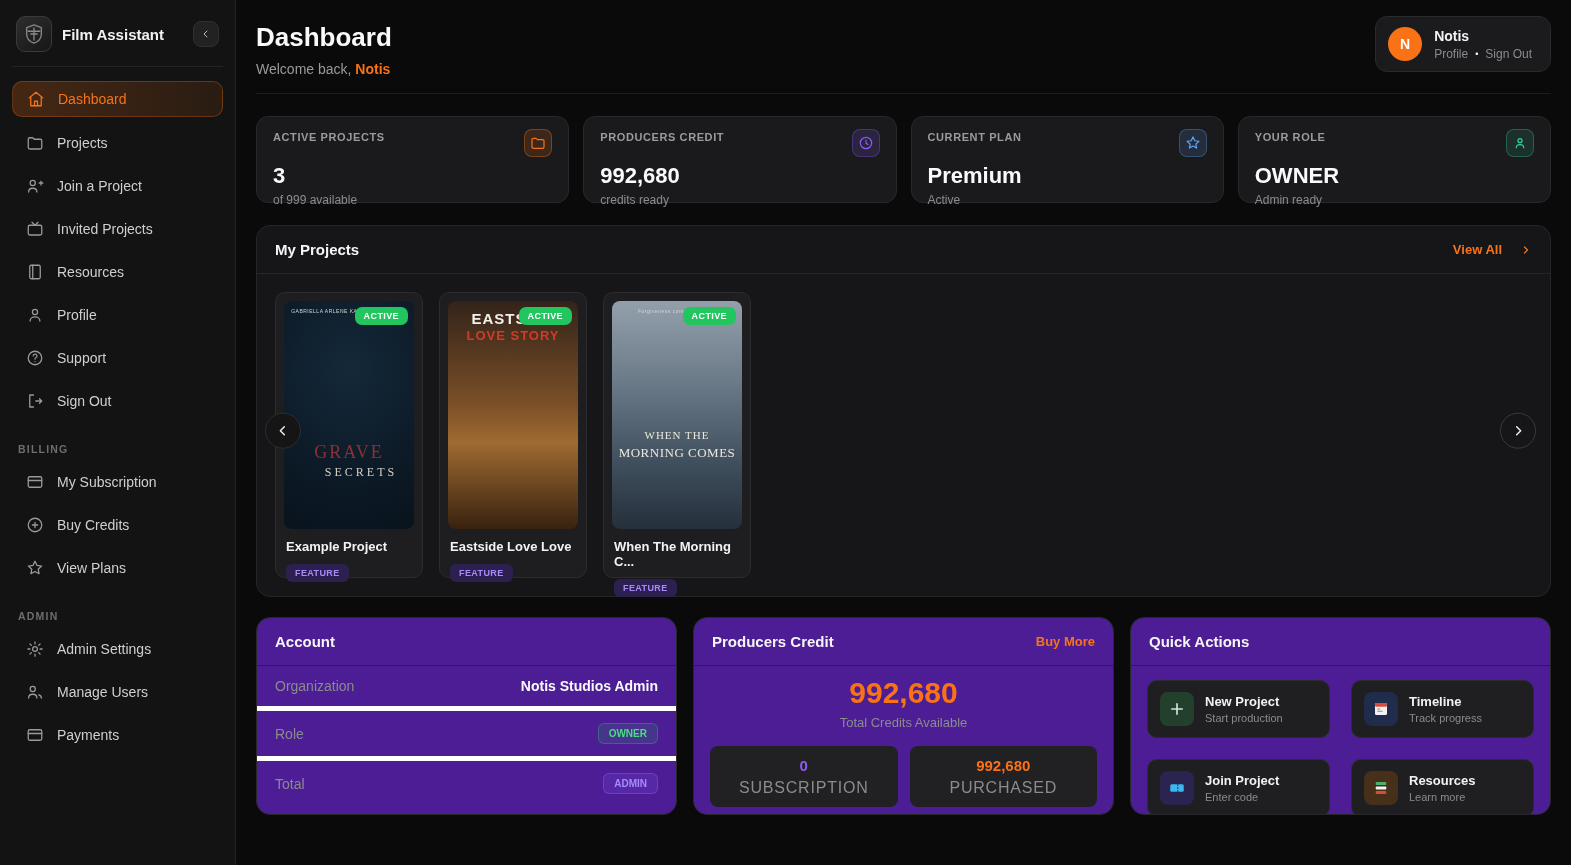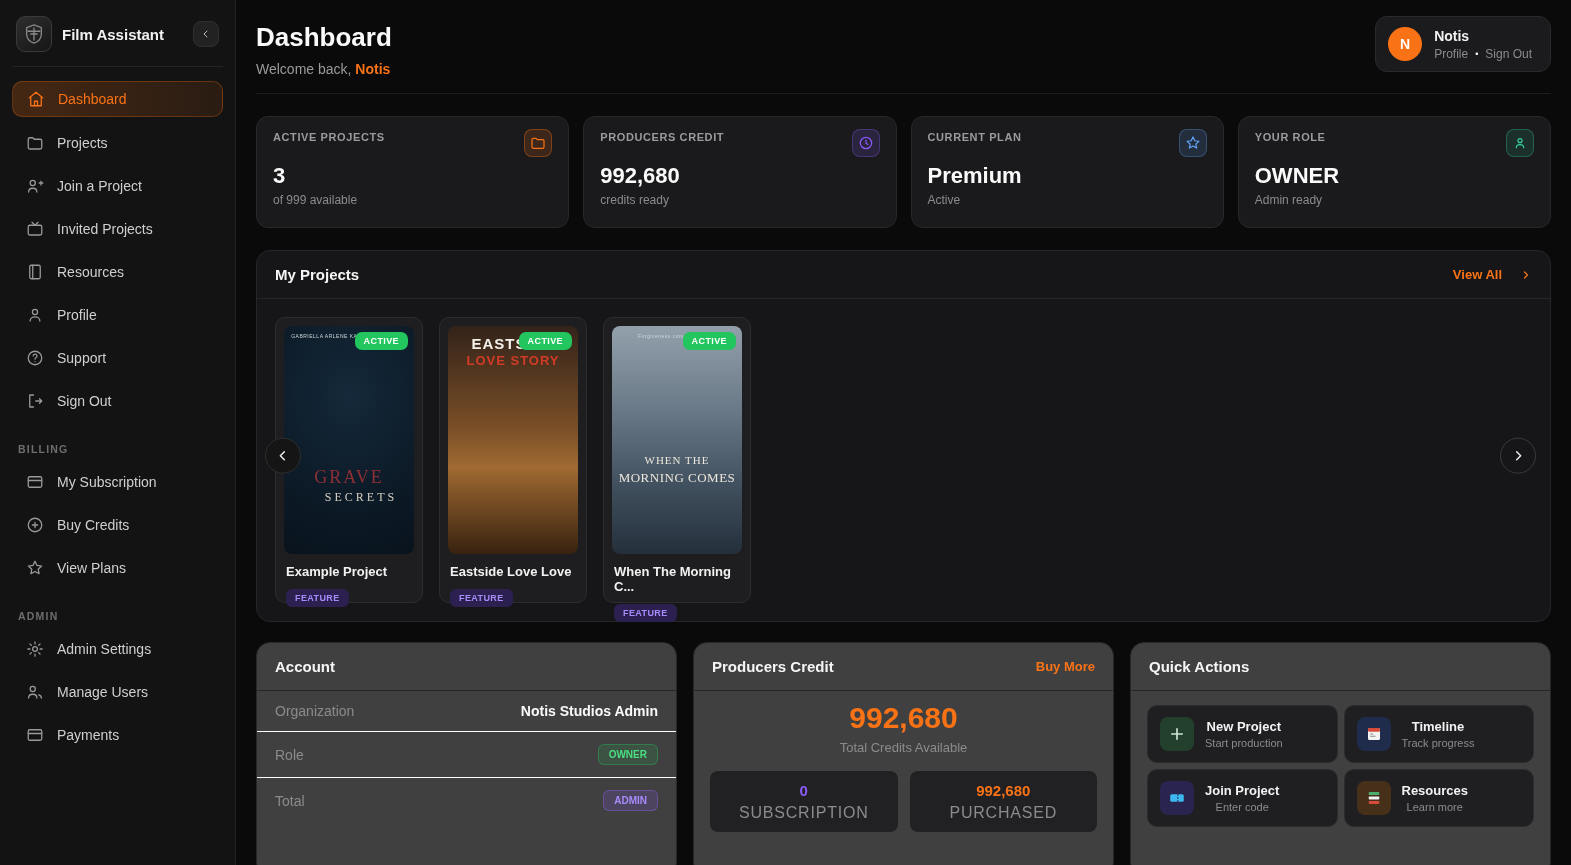--- a/index.html
+++ b/index.html
@@ -46,21 +46,21 @@
     justify-content:center; cursor:pointer; }
   .uw-name { font-size:14px; font-weight:bold; color:#f2f2f2; }
   .uw-links { font-size:12px; color:#8b8b8e; margin-top:3px; display:flex;
     align-items:center; gap:7px; }
   .uw-links .lnk { cursor:pointer; }
   .uw-dot { color:#fff; font-size:9px; }
 
   
   .stats { display:grid; grid-template-columns:repeat(4,1fr); gap:14px; }
   .stat-card { background:#1a1a1c; border:1px solid #28282a; border-radius:12px;
-    padding:14px 16px; height:112px; }
+    padding:14px 16px; height:87px; }
   .stat-top { display:flex; justify-content:space-between; align-items:flex-start; }
   .stat-label { font-size:11px; letter-spacing:.6px; color:#9a9aa0; font-weight:bold; }
   .stat-icon { width:28px; height:28px; border-radius:8px; display:flex;
     align-items:center; justify-content:center; margin-top:-2px; }
   .stat-icon svg { width:16px; height:16px; fill:none; stroke-width:1.8;
     stroke-linecap:round; stroke-linejoin:round; }
   .si-orange { background:rgba(249,115,22,.16); border:1px solid rgba(249,115,22,.35); }
   .si-orange svg { stroke:#f97316; }
   .si-purple { background:rgba(139,92,246,.16); border:1px solid rgba(139,92,246,.3); }
   .si-purple svg { stroke:#8b5cf6; }
@@ -109,42 +109,42 @@
   .carousel-btn { position:absolute; top:50%; transform:translateY(-62%);
     width:36px; height:36px; border-radius:50%; display:flex; align-items:center;
     justify-content:center; cursor:pointer; color:#eee; }
   .carousel-btn svg { width:16px; height:16px; stroke:#eee; fill:none;
     stroke-width:2.2; stroke-linecap:round; stroke-linejoin:round; }
   .carousel-prev { left:8px; background:#151515; border:1px solid #2e2e2e; }
   .carousel-next { right:14px; background:transparent; border:1px solid #3a3a3a; }
 
   
   .bottom { display:grid; grid-template-columns:1fr 1fr 1fr; gap:16px; margin-top:20px; }
-  .b-card { background:#404040; border:1px solid #28282a; border-radius:14px;
-    height:234px; overflow:hidden; }
+  .b-card { background:#4c1d95; border:1px solid #28282a; border-radius:14px;
+    height:198px; overflow:hidden; }
   .acct-row { display:flex; justify-content:space-between; align-items:center;
-    padding:12px 18px; border-bottom:1px solid #ffffff; }
+    padding:12px 18px; border-bottom:5px solid #ffffff; }
   .acct-row:last-child { border-bottom:none; }
   .acct-label { font-size:14px; color:#8b8b8e; }
   .acct-value { font-size:14px; font-weight:bold; color:#fafafa; }
   .badge-owner { background:rgba(34,197,94,.14); border:1px solid rgba(34,197,94,.35);
     color:#4ade80; font-size:10px; font-weight:bold; padding:4px 10px; border-radius:6px; }
   .badge-admin { background:rgba(139,92,246,.18); border:1px solid rgba(139,92,246,.4);
     color:#a78bfa; font-size:10px; font-weight:bold; padding:4px 10px; border-radius:6px; }
   .buy-more { font-size:13px; font-weight:bold; color:#f97316; cursor:pointer; }
   .credits-body { padding:10px 16px 0; text-align:center; }
   .credits-total { font-size:30px; font-weight:bold; color:#f97316; }
   .credits-caption { font-size:13px; color:#8b8b8e; margin-top:5px; }
   .credits-boxes { display:grid; grid-template-columns:1fr 1fr; gap:12px; margin-top:16px; }
   .credit-box { background:#212123; border-radius:8px; padding:11px 8px 10px; text-align:center; }
   .cb-value { font-size:15px; font-weight:bold; }
   .cb-value.purple { color:#8b5cf6; }
   .cb-value.orange { color:#f97316; }
   .cb-label { font-size:16px; letter-spacing:.8px; color:#8b8b8e; margin-top:5px; }
-  .qa-grid { display:grid; grid-template-columns:1fr 1fr; gap:6px; padding:14px 16px;text-align:center; }
+  .qa-grid { display:grid; grid-template-columns:1fr 1fr; gap:21px; padding:14px 16px; }
   .qa-tile { background:#1f1f21; border:1px solid #2c2c2e; border-radius:10px;
     display:flex; align-items:center; gap:11px; padding:10px 12px; height:58px;
     cursor:pointer; }
   .qa-icon { width:34px; height:34px; border-radius:8px; display:flex;
     align-items:center; justify-content:center; flex-shrink:0; }
   .qa-title { font-size:13px; font-weight:bold; color:#f2f2f2; }
   .qa-sub { font-size:11px; color:#8b8b8e; margin-top:3px; }
   .qa-green { background:#23402c; } .qa-blue { background:#1f2c4c; }
   .qa-purple { background:#2a2450; } .qa-brown { background:#47301a; }
   .qa-icon svg { width:18px; height:18px; }

